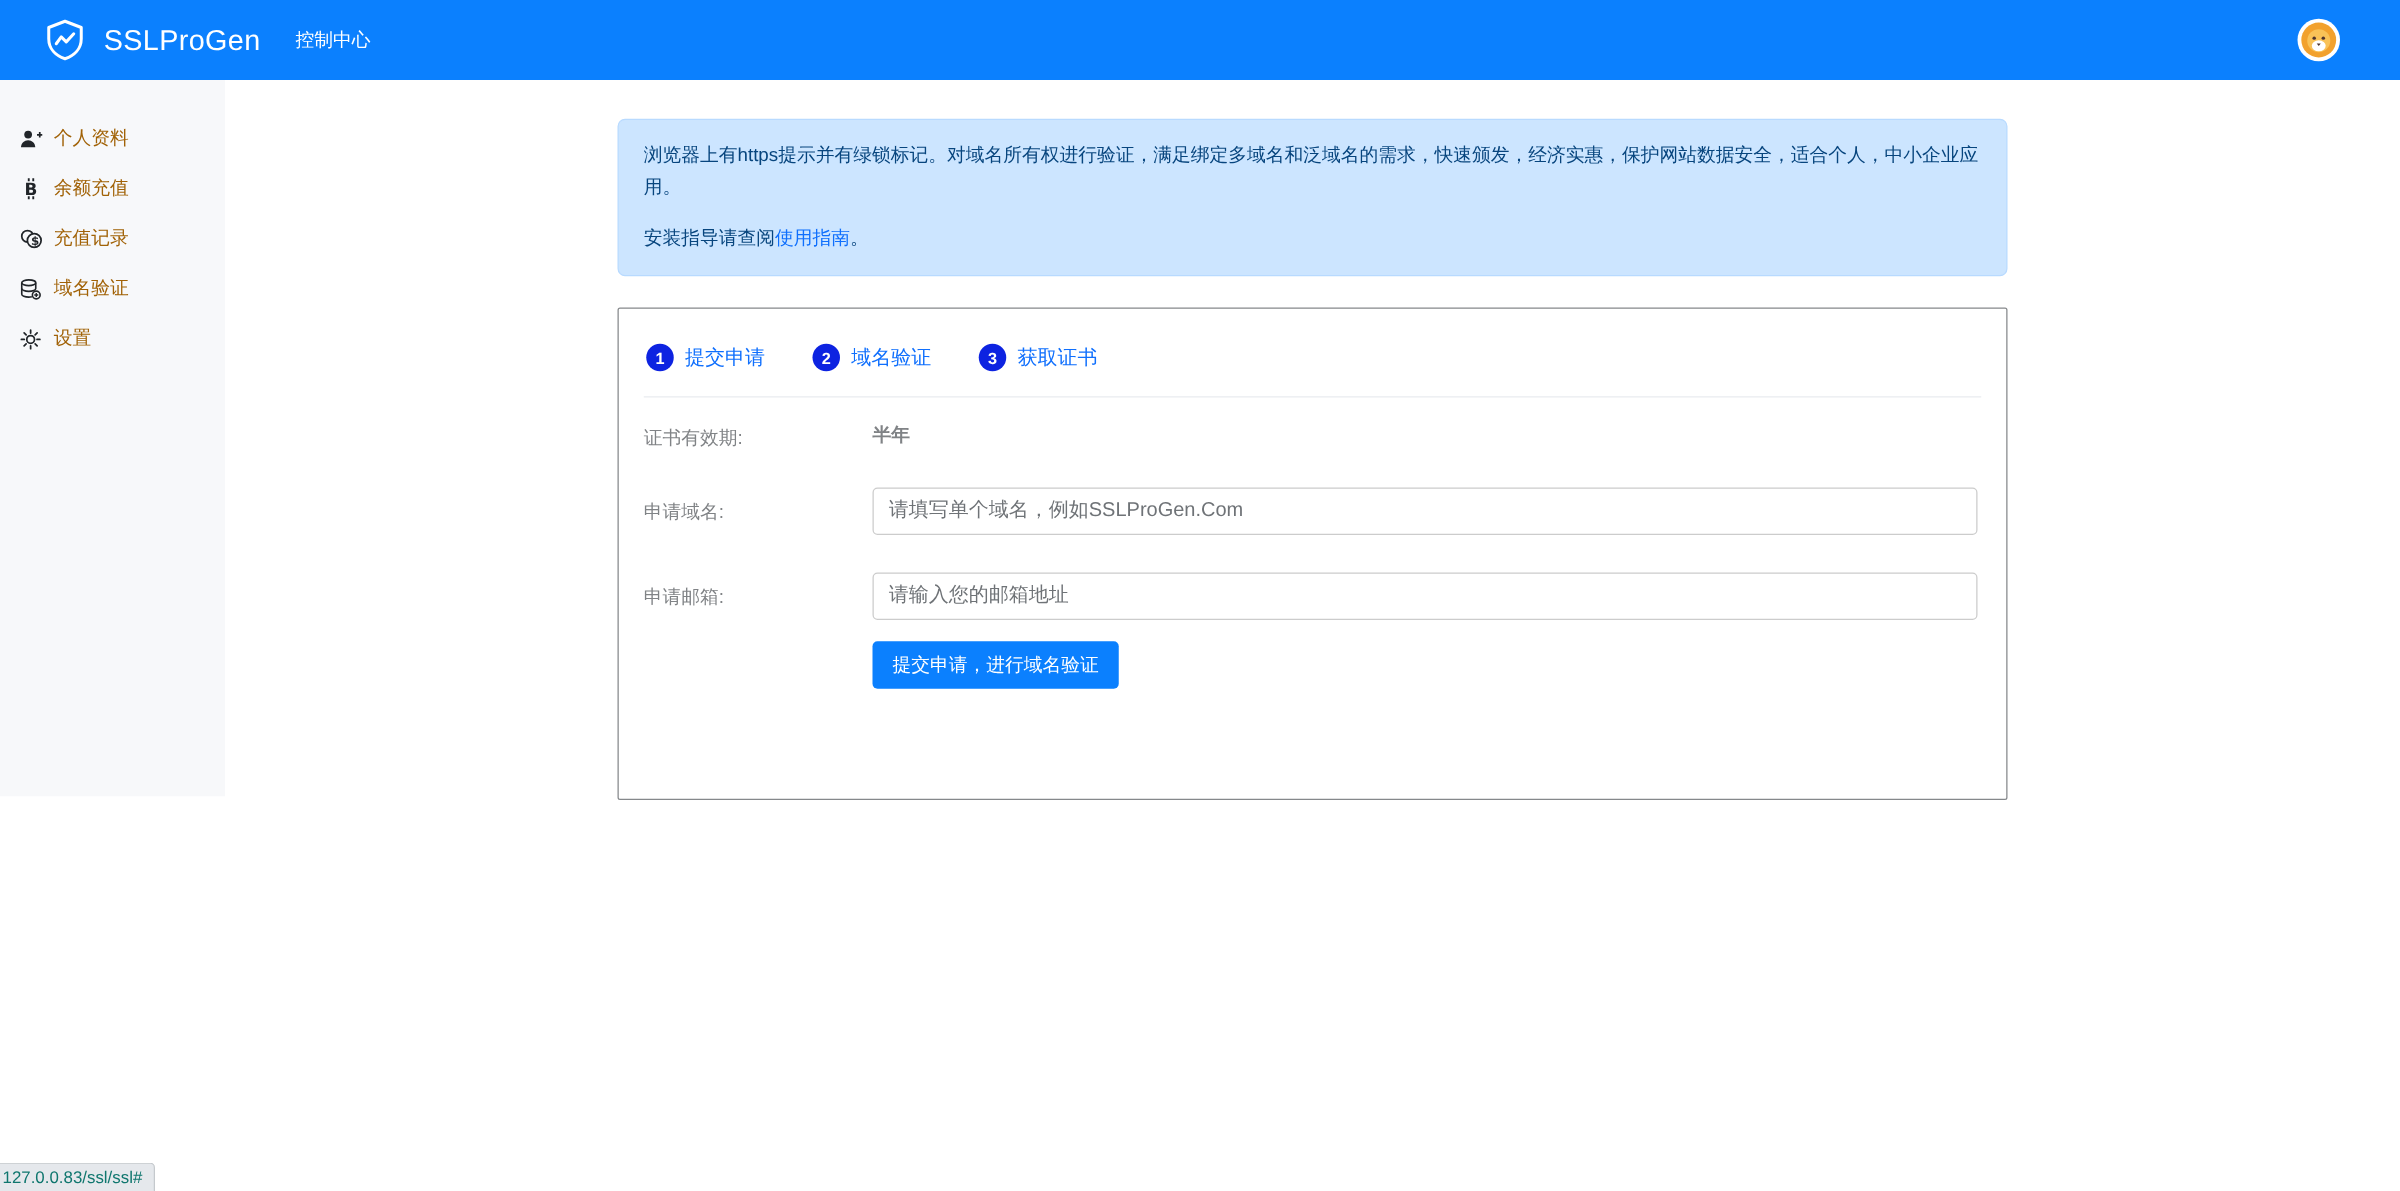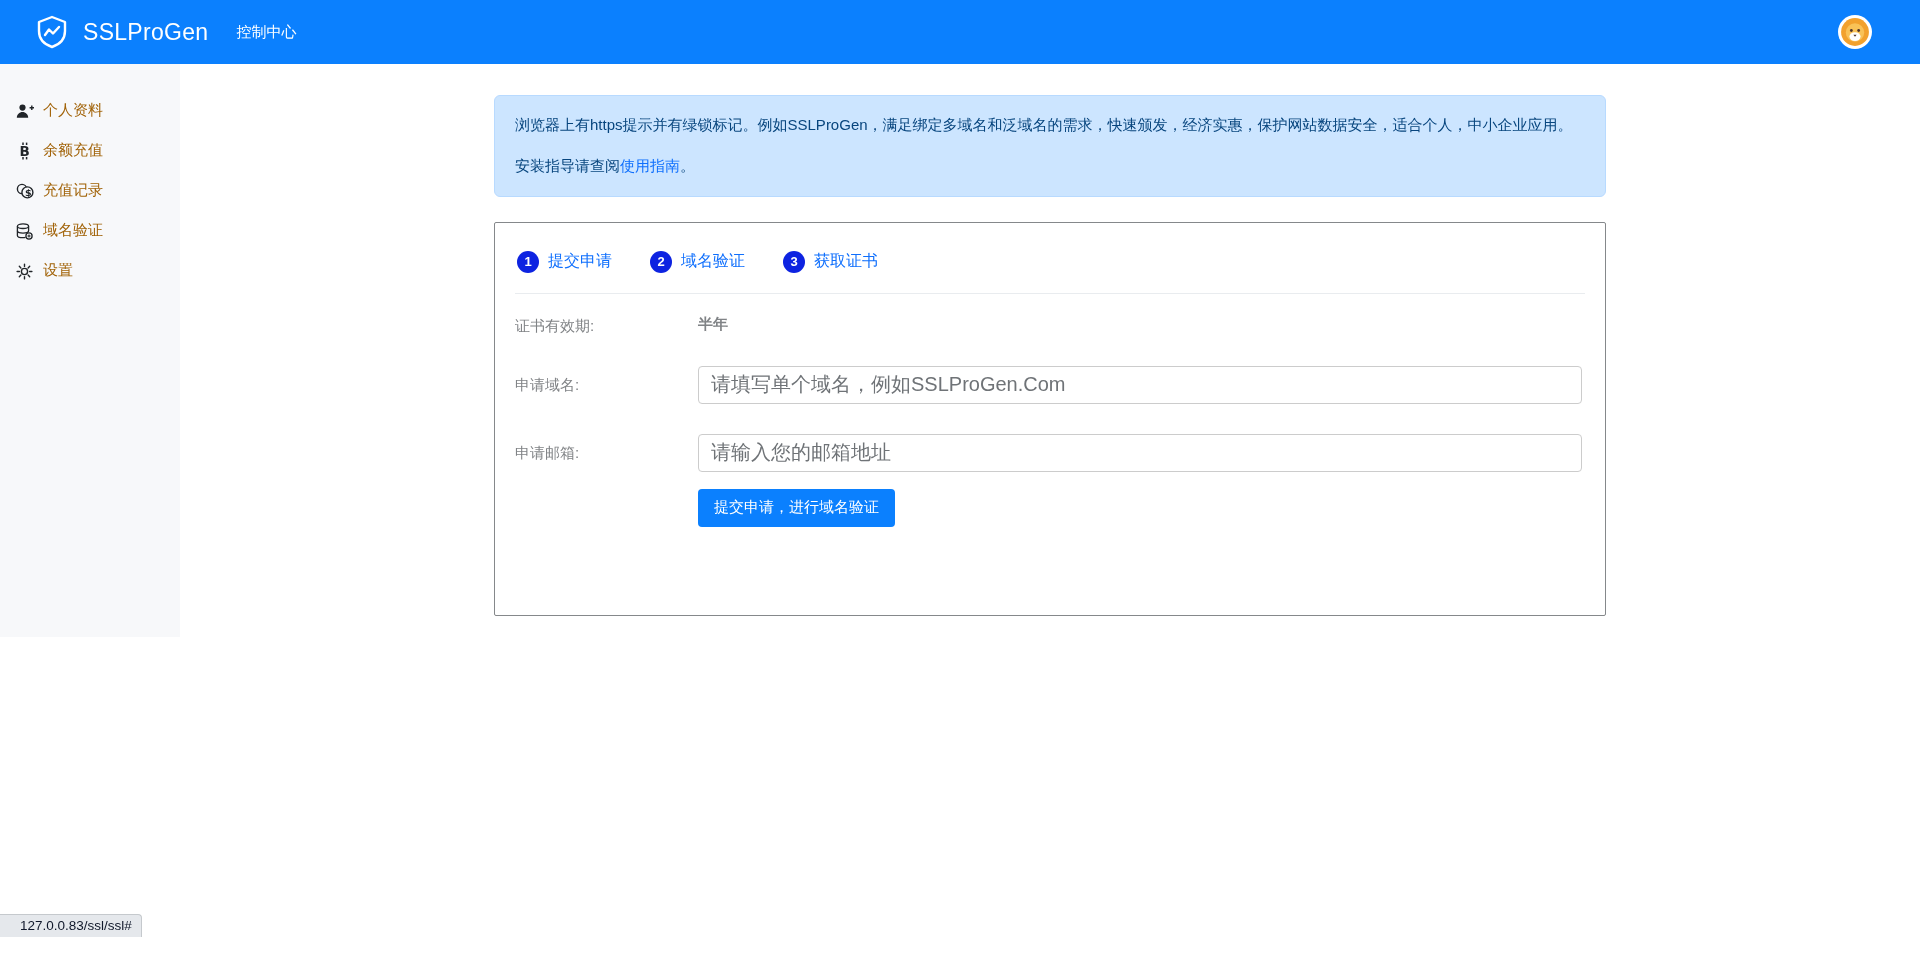--- a/index.html
+++ b/index.html
@@ -67,39 +67,39 @@
 
   
   .form { margin-top:21px; }
   .form-row { display:flex; align-items:flex-start; }
   .form-row + .form-row { margin-top:30px; }
   .form-label { width:183px; flex:none; font-size:15px; color:#808386; padding-top:2px; }
   .row-input .form-label { padding-top:10px; }
   .form-value { font-size:15px; color:#808386;font-weight:bold; }
   .form-control {
     width:884px; height:38px; border:1px solid #ccc; border-radius:4px;
-    padding:0 12px; font-size:20px; color:#495057; background:#fff; outline:none;
+    padding:0 12px; font-size:16px; color:#495057; background:#fff; outline:none;
     font-family:inherit;
   }
   .form-control::placeholder { color:#6f7377; opacity:1; }
   .field-col { width:884px; }
   .help { margin-top:7px; font-size:13px; color:#96989b; line-height:1.78; }
   .help .red { color:#f00; }
   .btn-primary {
     margin:17px 0 0 183px; height:38px; padding:0 16px;
     background:#0b80fe; color:#fff; border:none; border-radius:4px;
     font-size:15px; cursor:pointer; font-family:inherit;
   }
 
   
   .statusbar {
-    position:absolute; left:0; bottom:16px;
+    position:absolute; left:0; bottom:0;
     background:#e5e8ec; border:1px solid #c5c9cd; border-left:none; border-bottom:none;
     border-top-right-radius:4px;
-    padding:3px 9px 4px 20px; font-size:13.5px; color:#0f172a;
+    padding:3px 9px 4px 2px; font-size:13.5px; color:#0f766e;
   }
 </style>
 </head>
 <body>
 
 <header class="navbar">
   <div class="brand">
     <span class="icon-wrap" style="display:flex;">
       <svg width="36" height="36" viewBox="0 0 36 36" fill="none" stroke="#ffffff" stroke-width="2.4" stroke-linejoin="round" stroke-linecap="round">
         <path d="M18 3 L31 8 v9 c0 8 -5.5 13.5 -13 16 C10.5 30.5 5 25 5 17 V8 Z"></path>
@@ -180,21 +180,21 @@
         </svg>
       </span>
       <span>设置</span>
     </div>
   </nav>
 
   <main class="main">
     <div class="container">
 
       <div class="alert">
-        <p>浏览器上有https提示并有绿锁标记。例如SSLProGen，满足绑定多域名和泛域名的需求，快速颁发，经济实惠，保护网站数据安全，适合个人，中小企业应用。</p>
+        <p>浏览器上有https提示并有绿锁标记。对域名所有权进行验证，满足绑定多域名和泛域名的需求，快速颁发，经济实惠，保护网站数据安全，适合个人，中小企业应用。</p>
         <p><span>安装指导请查阅</span><a>使用指南</a><span>。</span></p>
       </div>
 
       <section class="card">
 
         <div class="steps">
           <div class="step">
             <span class="step-badge">1</span>
             <span class="step-label">提交申请</span>
           </div>

